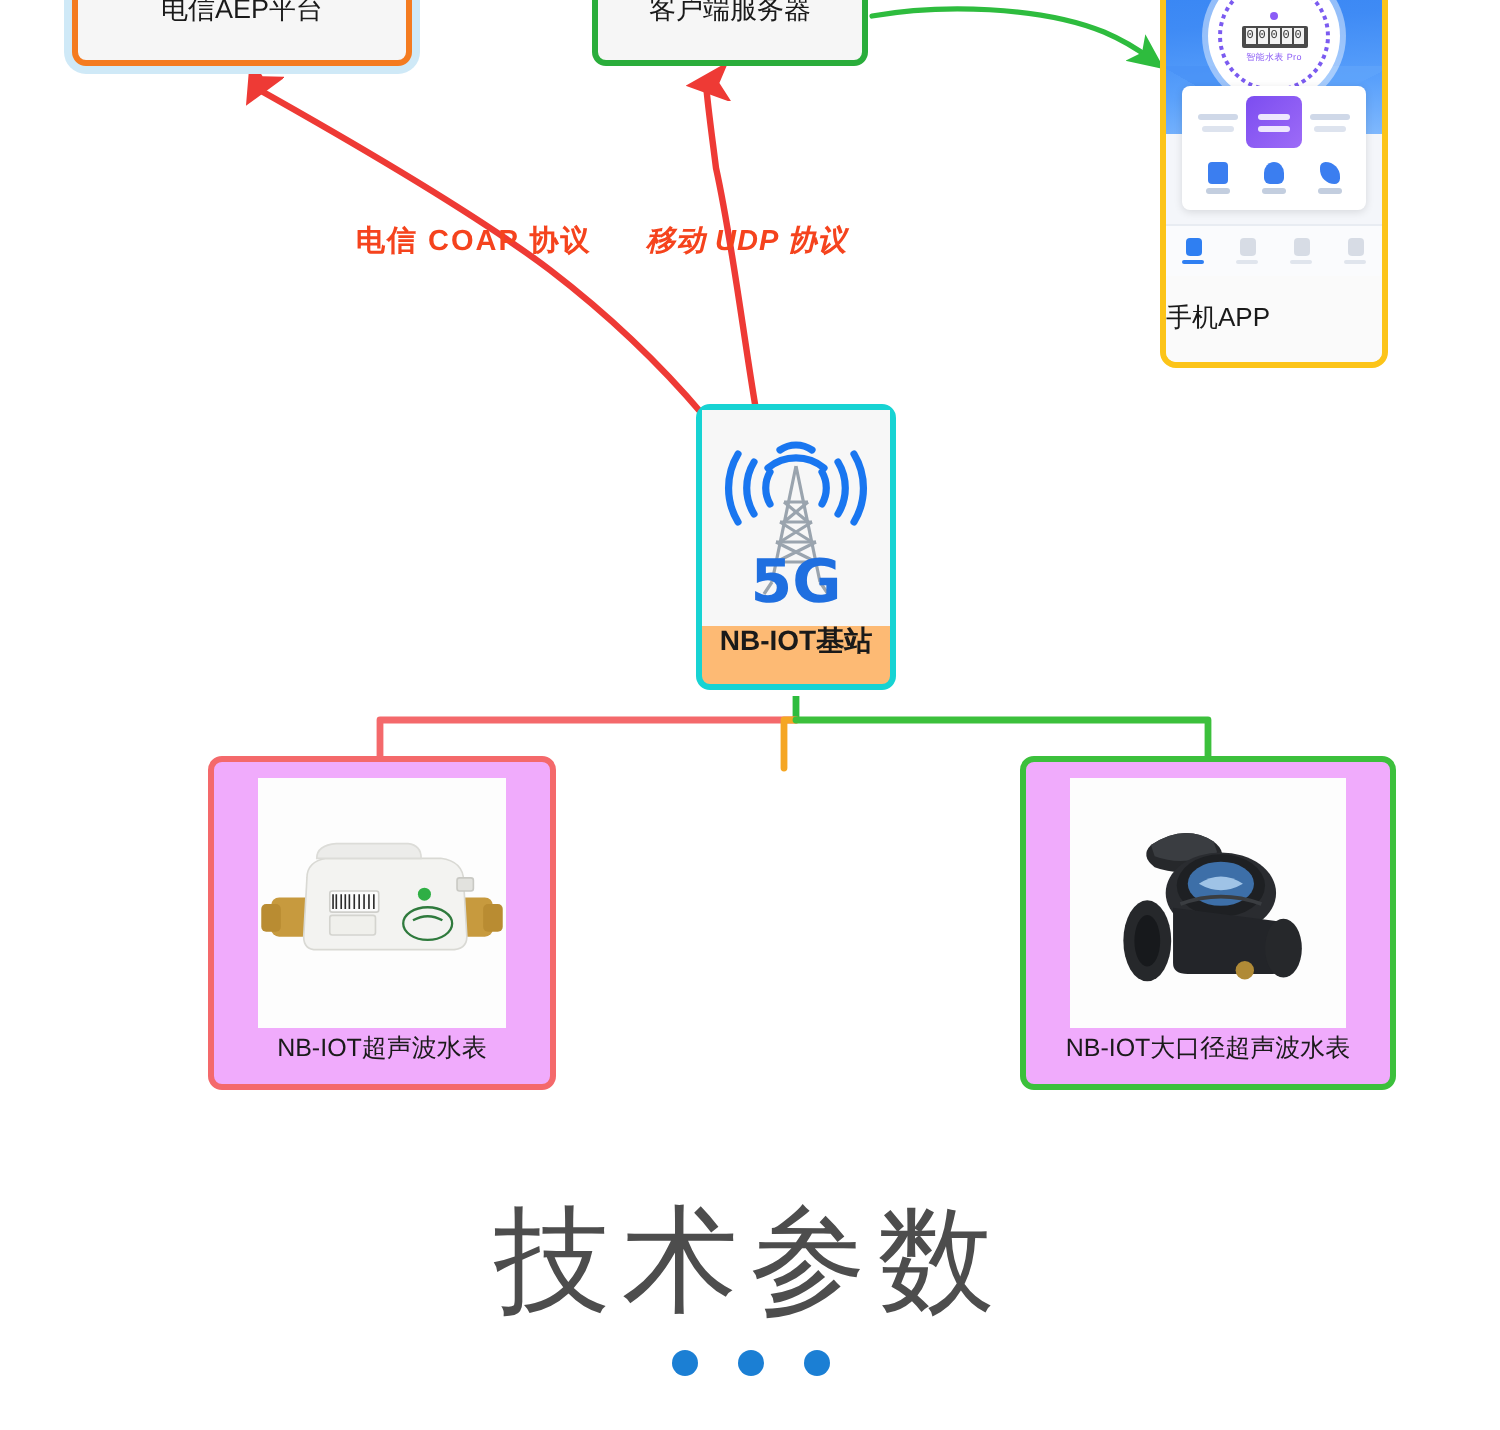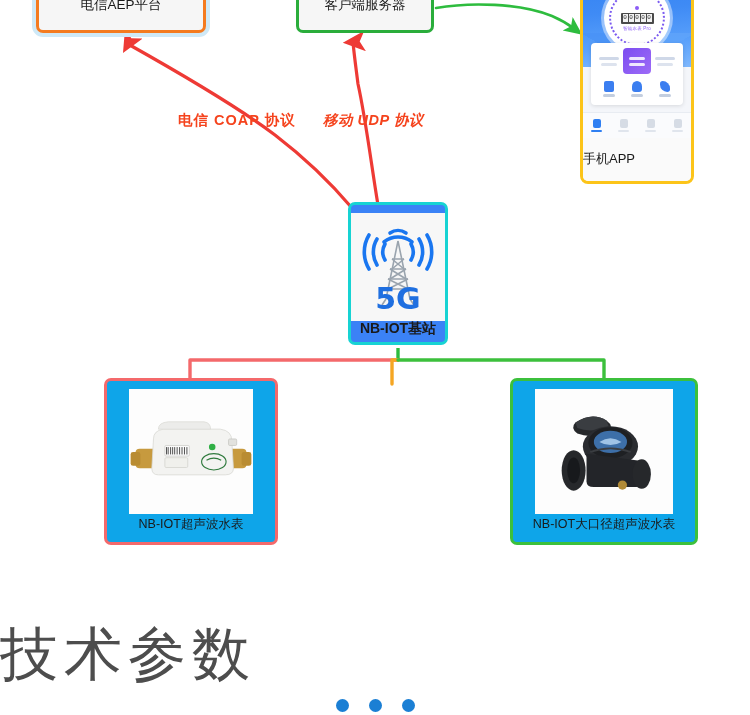--- a/index.html
+++ b/index.html
@@ -133,52 +133,53 @@
   .phone-caption {
     width:100%; height:44px; display:flex; align-items:center; justify-content:flex-start;
     background:#fafafa;
   }
   .phone-caption .node-label { font-size:13px; }
 
   
   #box-bts {
     left:348px; top:202px; width:100px; height:143px;
     border:3px solid #17d3d3;
-    background:#3b82f6;
+    background:#fdba74;
     padding-bottom:6px;
-    justify-content:flex-end;
+    justify-content:flex-start;
   }
   .bts-art {
     width:100%; height:108px; position:relative; background:#f7f7f7;
     display:flex; align-items:center; justify-content:center;
   }
   #box-bts .node-label { font-size:14px; font-weight:bold; }
 
   
   .product {
     position:absolute;
-    background:#0ea5e9;
+    background:#f0abfc;
     border-radius:7px;
     padding:8px 22px 10px;
     display:flex; flex-direction:column; align-items:center; justify-content:space-between;
   }
   .product .art {
     flex:1; width:100%;
     display:flex; align-items:center; justify-content:center;
     background:#fdfdfd;
   }
   .product .node-label { font-size:12.5px; margin-top:4px; }
 
   #prod-1 { left:104px; top:378px; width:174px; height:167px; border:3px solid #f4696b; }
   #prod-2 { left:302px; top:384px; width:180px; height:161px; border:3px solid #f5a623; }
   #prod-3 { left:510px; top:378px; width:188px; height:167px; border:3px solid #3cc03c; }
 
   
   #section-heading {
-    position:absolute; left:0; right:0; top:624px;
+    position:absolute; left:0; right:0; top:600px;
+    text-align:center;
   }
   #section-heading .htitle {
     font-size:58px; color:#4d4d4d; letter-spacing:6px;
     font-family:"DejaVu Sans","Liberation Sans",sans-serif;
     line-height:1.05;
   }
   #section-heading .dots {
     margin-top:14px; display:flex; gap:20px; justify-content:center;
   }
   #section-heading .dots i {

